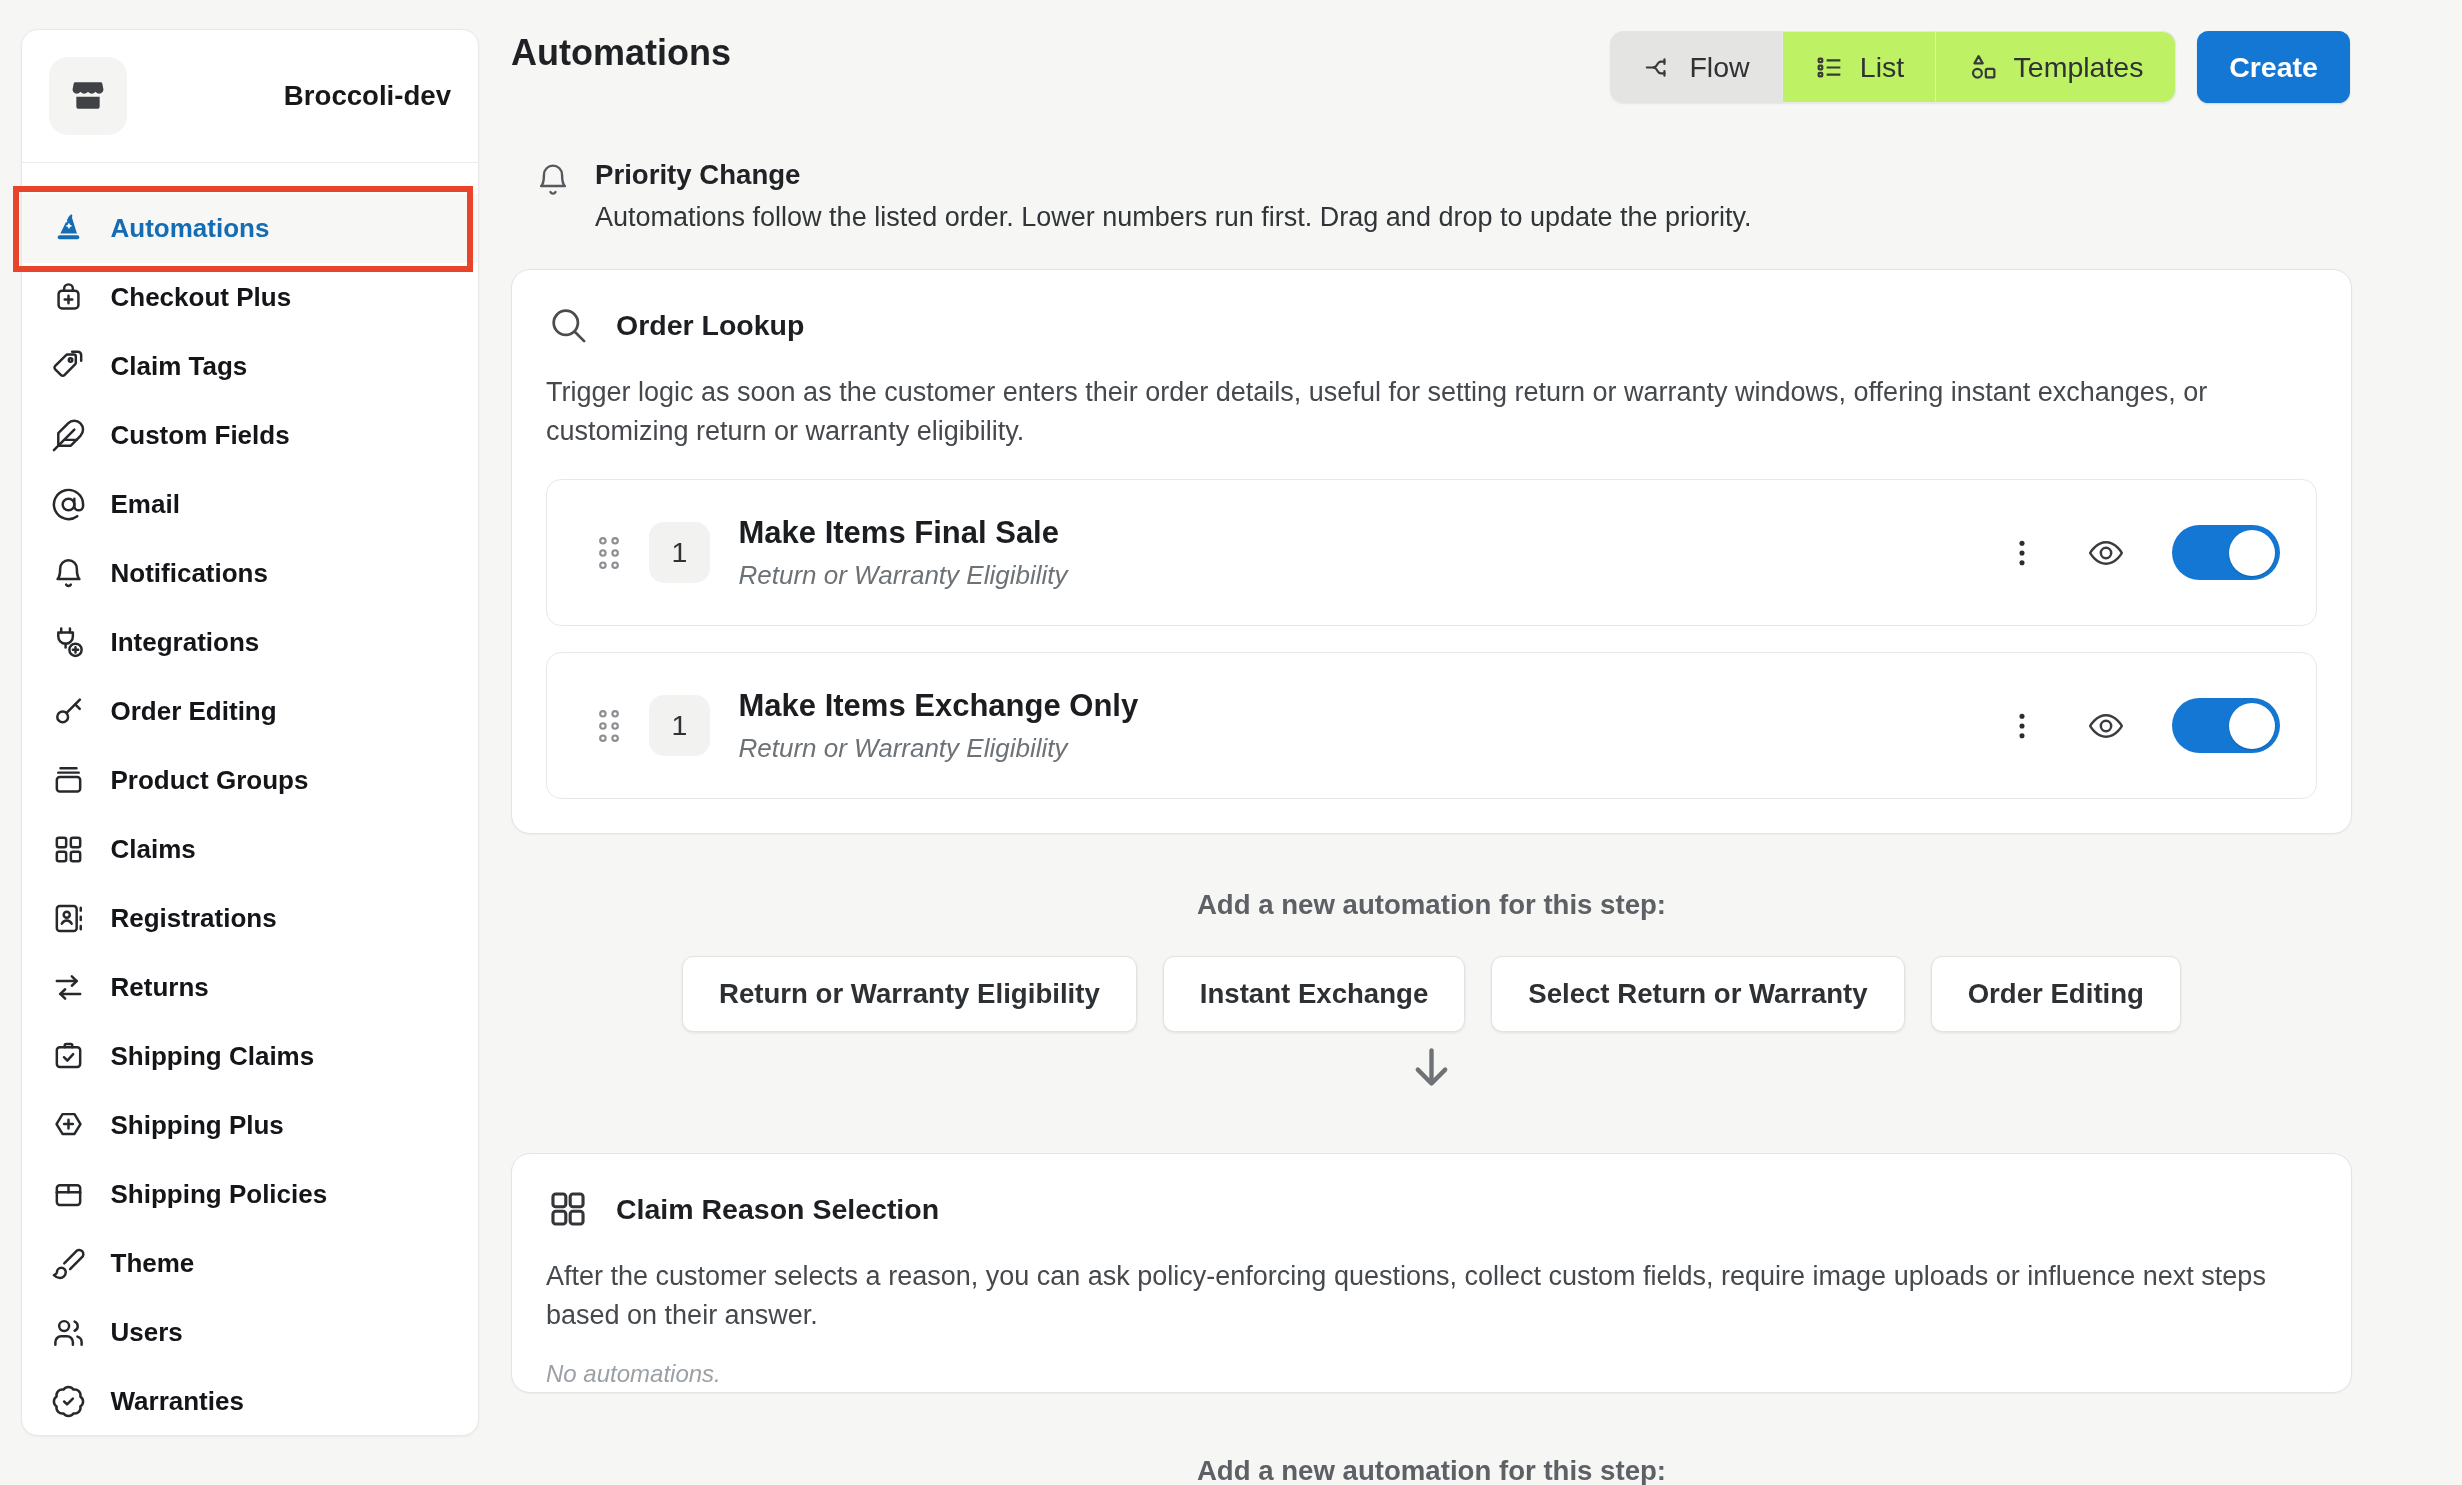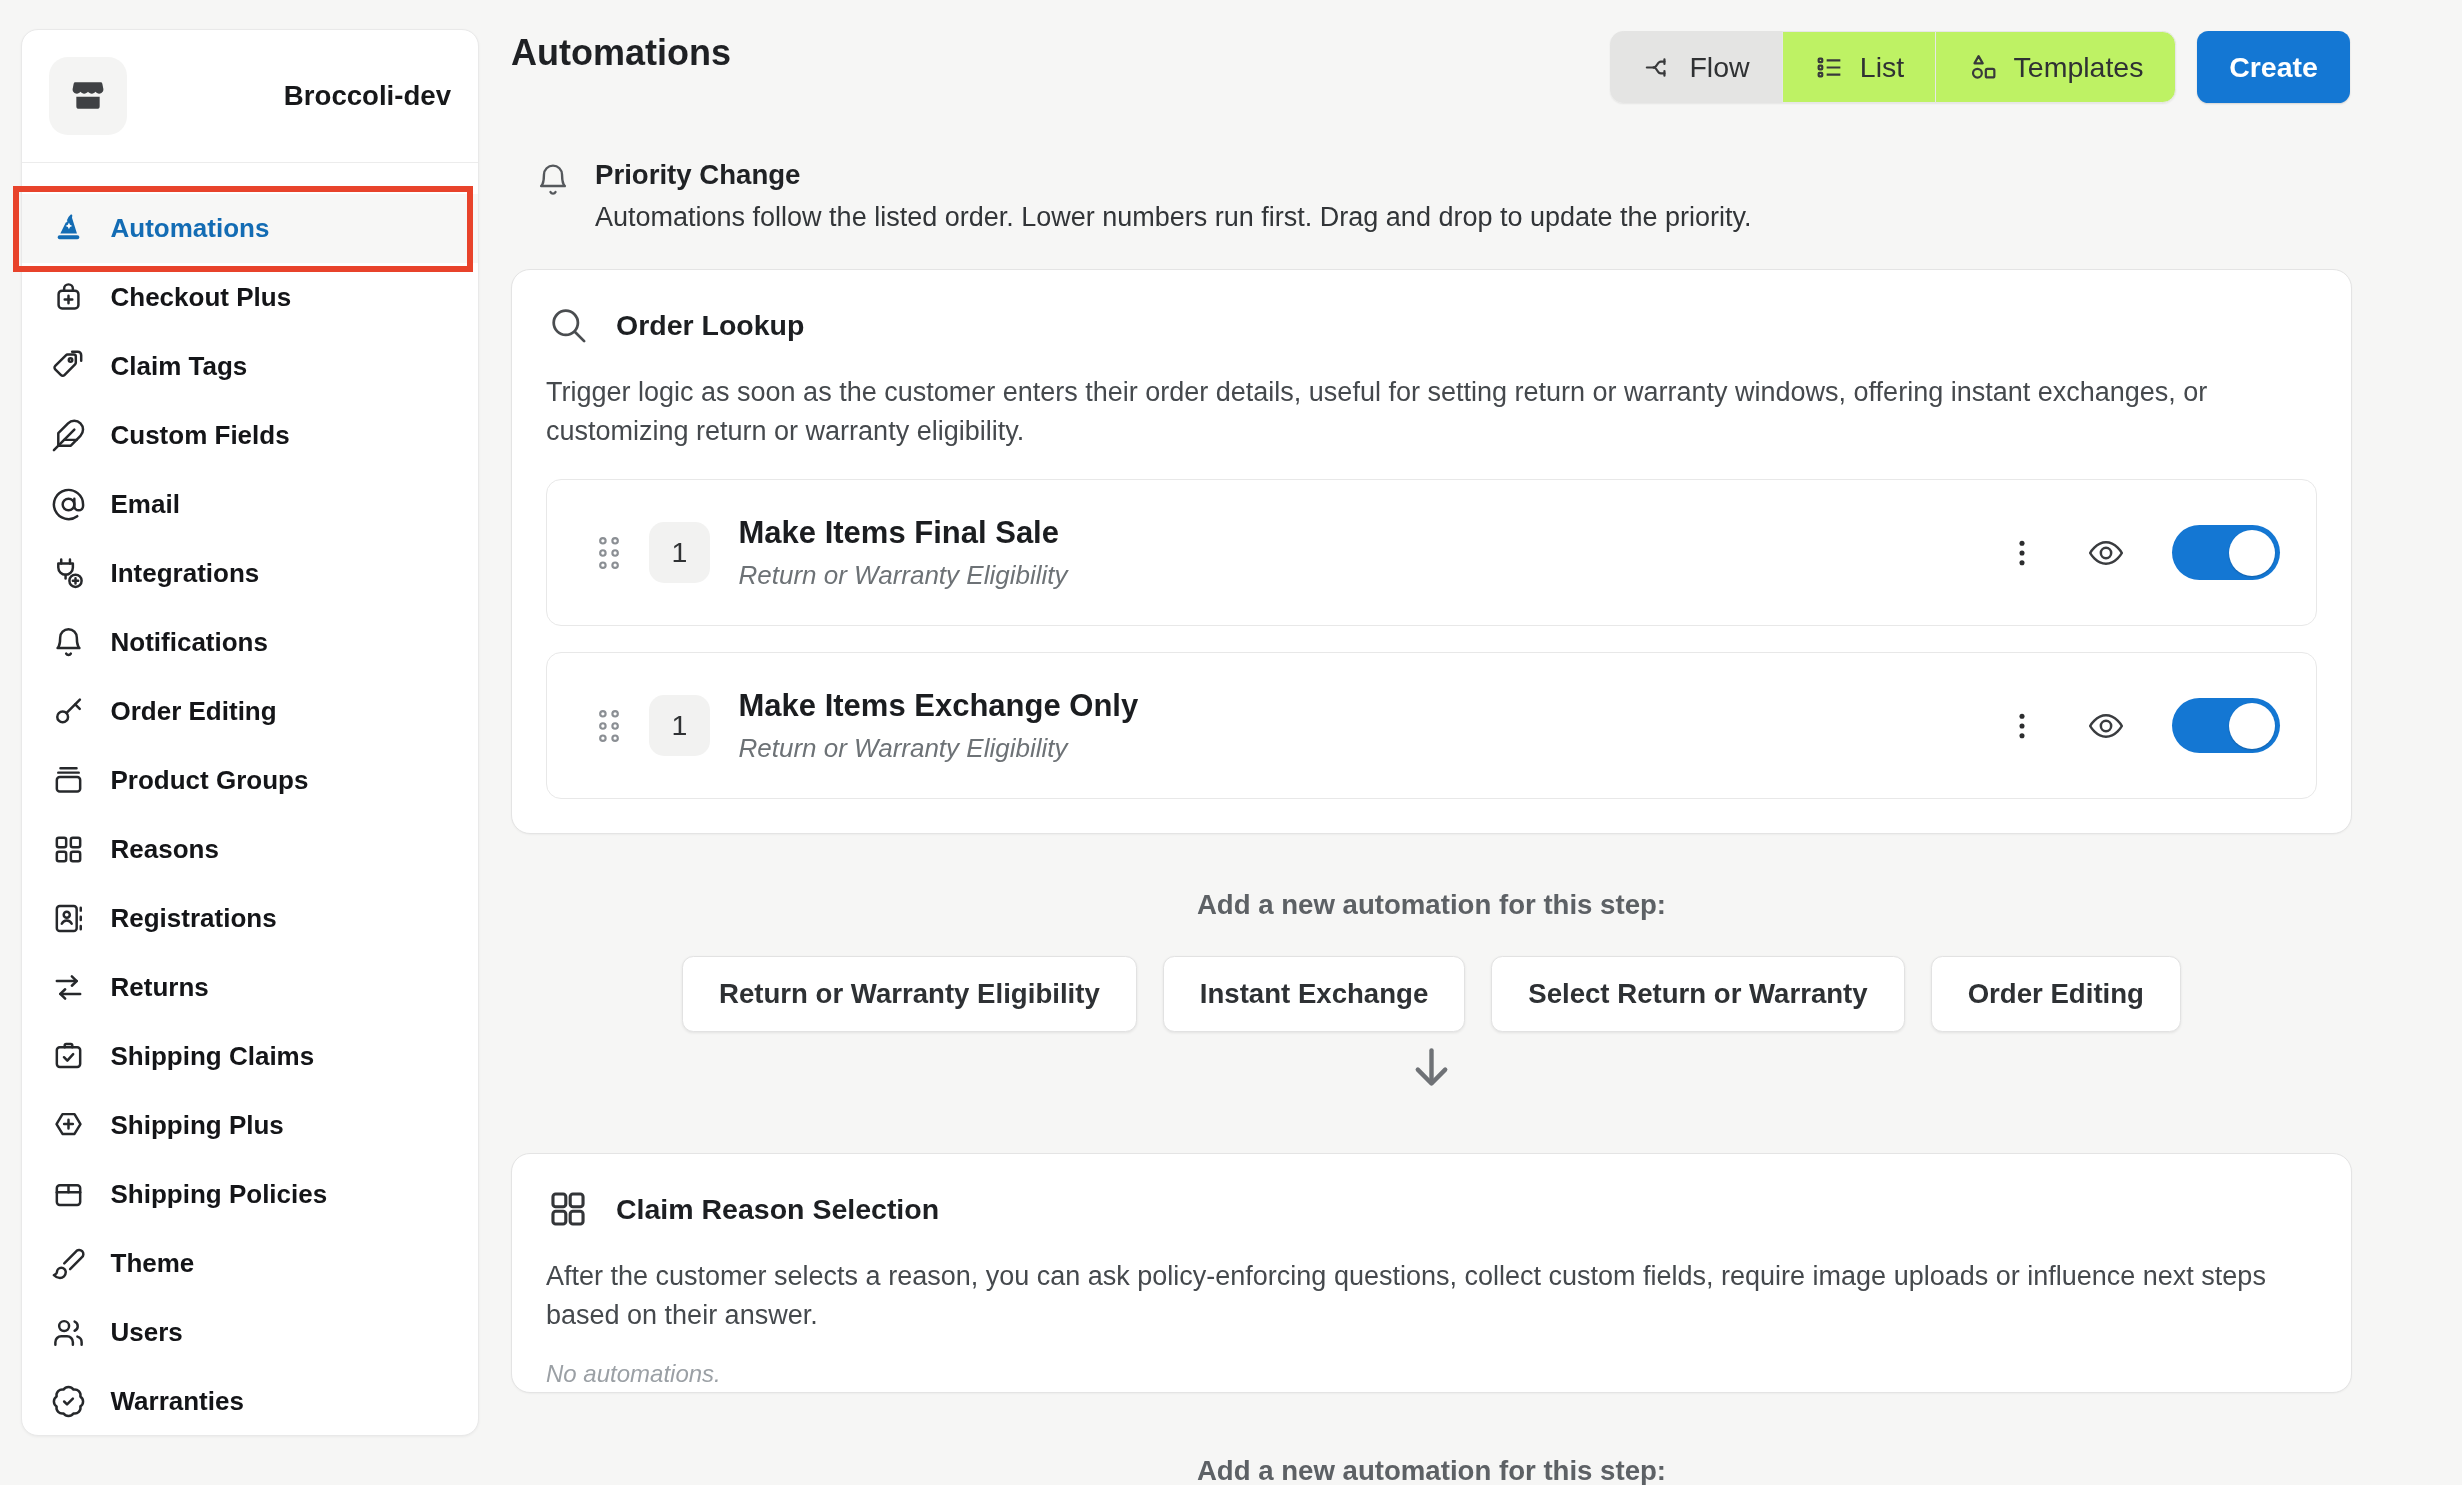--- a/index.html
+++ b/index.html
@@ -155,43 +155,43 @@
               <circle cx="12" cy="12" r="4"></circle>
               <path d="M16 8v5a3 3 0 0 0 6 0v-1a10 10 0 1 0-4 8"></path>
             </svg>
         </span>
         <span>Email</span>
       </div>
 
       <div class="nav-item">
         <span class="nicon">
           <svg viewBox="0 0 24 24" fill="none" stroke="currentColor" stroke-width="1.7" stroke-linecap="round" stroke-linejoin="round">
+              <path d="M6.3 8.6a5.7 5.7 0 0 1 11.4 0c0 6 1.8 7.2 1.8 7.2H4.5s1.8-1.2 1.8-7.2"></path>
+              <path d="M10.4 19.6a1.8 1.8 0 0 0 3.2 0"></path>
+            </svg>
+        </span>
+        <span>Notifications</span>
+      </div>
+
+      <div class="nav-item">
+        <span class="nicon">
+          <svg viewBox="0 0 24 24" fill="none" stroke="currentColor" stroke-width="1.7" stroke-linecap="round" stroke-linejoin="round">
               <path d="M7 2.4v2.8M13 2.4v2.8"></path>
               <path d="M5 5.2h10v2.6a5 5 0 0 1-10 0z"></path>
               <path d="M10 12.8v2.6"></path>
               <circle cx="16.8" cy="17" r="4.2"></circle>
               <path d="M16.8 15.2v3.6M15 17h3.6"></path>
             </svg>
         </span>
         <span>Integrations</span>
       </div>
 
       <div class="nav-item">
         <span class="nicon">
           <svg viewBox="0 0 24 24" fill="none" stroke="currentColor" stroke-width="1.7" stroke-linecap="round" stroke-linejoin="round">
-              <path d="M6.3 8.6a5.7 5.7 0 0 1 11.4 0c0 6 1.8 7.2 1.8 7.2H4.5s1.8-1.2 1.8-7.2"></path>
-              <path d="M10.4 19.6a1.8 1.8 0 0 0 3.2 0"></path>
-            </svg>
-        </span>
-        <span>Notifications</span>
-      </div>
-
-      <div class="nav-item">
-        <span class="nicon">
-          <svg viewBox="0 0 24 24" fill="none" stroke="currentColor" stroke-width="1.7" stroke-linecap="round" stroke-linejoin="round">
               <circle cx="8" cy="15.7" r="3.7"></circle>
               <path d="M10.7 13L19.8 3.9"></path>
               <path d="M16.6 7.1l3.1 3.1"></path>
             </svg>
         </span>
         <span>Order Editing</span>
       </div>
 
       <div class="nav-item">
         <span class="nicon">
@@ -205,21 +205,21 @@
 
       <div class="nav-item">
         <span class="nicon">
           <svg viewBox="0 0 24 24" fill="none" stroke="currentColor" stroke-width="1.7" stroke-linejoin="round">
               <rect x="4" y="4" width="6.4" height="6.4" rx="1.4"></rect>
               <rect x="13.6" y="4" width="6.4" height="6.4" rx="1.4"></rect>
               <rect x="4" y="13.6" width="6.4" height="6.4" rx="1.4"></rect>
               <rect x="13.6" y="13.6" width="6.4" height="6.4" rx="1.4"></rect>
             </svg>
         </span>
-        <span>Reasons</span>
+        <span>Claims</span>
       </div>
 
       <div class="nav-item">
         <span class="nicon">
           <svg viewBox="0 0 24 24" fill="none" stroke="currentColor" stroke-width="1.7" stroke-linecap="round" stroke-linejoin="round">
               <rect x="4" y="3.4" width="13.6" height="17.2" rx="2"></rect>
               <circle cx="10.8" cy="9.4" r="2.1"></circle>
               <path d="M7.4 15.6c.7-1.5 2-2.3 3.4-2.3s2.7.8 3.4 2.3"></path>
               <path d="M20.4 4.6v2M20.4 10.8v2.2M20.4 17.2v2.2"></path>
             </svg>

